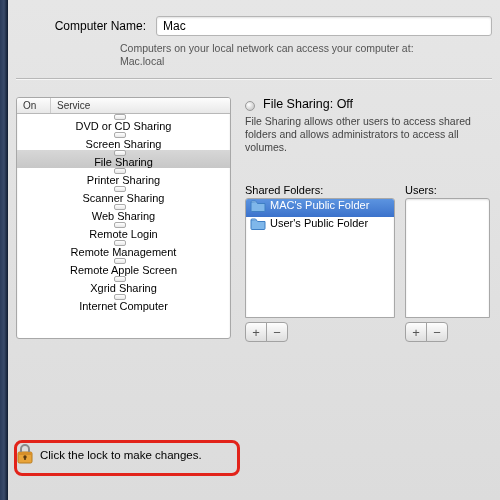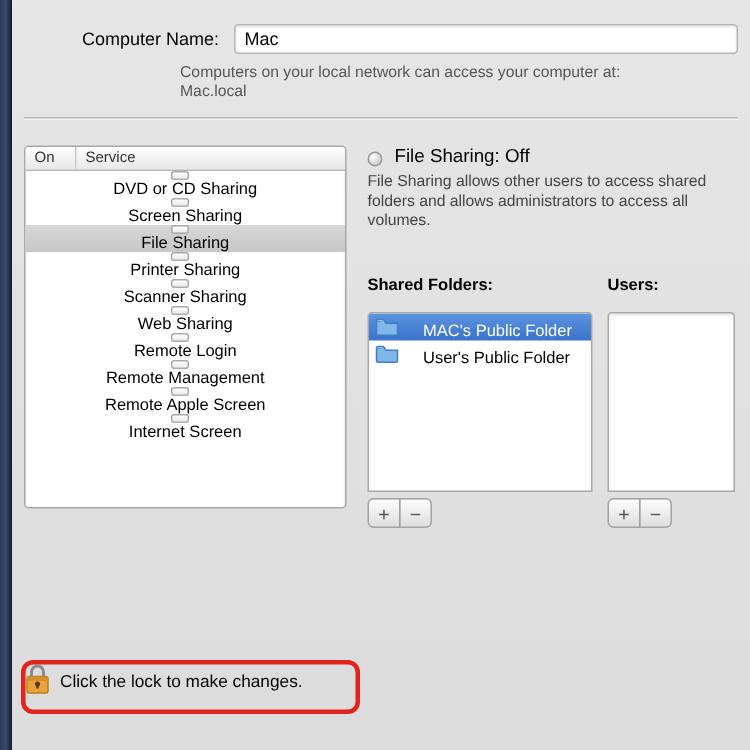--- a/index.html
+++ b/index.html
@@ -53,27 +53,27 @@
     width:10px;height:10px;border-radius:50%;
     background:radial-gradient(circle at 35% 35%, #fff,#d9d9d9 55%,#bcbcbc);
     border:1px solid #9a9a9a; margin-right:8px;
   }
   .desc { font-size:10.5px; color:#444; line-height:13px; margin-bottom:30px; }
 
   .lists-row { display:flex; gap:10px; }
   .list-col { display:flex; flex-direction:column; }
   .list-col.left { width:150px; }
   .list-col.right { flex:1; }
-  .list-label { font-size:11px; margin-bottom:12px;font-weight:bold; }
+  .list-label { font-size:11px; margin-bottom:2px; }
   .listbox {
     height:120px; border:1px solid #a8a8a8; border-radius:3px 3px 0 0;
     background:#fff; box-shadow: inset 0 1px 2px rgba(0,0,0,.12);
     overflow:hidden;
   }
-  .li-row { display:flex; align-items:flex-end; height:18px; padding:0 4px; font-size:11px;gap:12px; }
+  .li-row { display:flex; align-items:flex-start; height:18px; padding:0 4px; font-size:11px; }
   .li-row.sel { background:linear-gradient(#5c94e0,#3b72cb); color:#fff; }
   .folder-icon { width:16px; margin-right:4px; }
   .pm-bar { display:flex; margin-top:4px; }
   .pm-btn {
     width:22px; height:20px; border:1px solid #a2a2a2;
     background:linear-gradient(#fdfdfd,#dedede);
     display:flex; align-items:center; justify-content:center;
     font-size:13px; line-height:1; color:#555; cursor:pointer;
   }
   .pm-btn:first-child { border-radius:4px 0 0 4px; }
@@ -145,21 +145,25 @@
           <div class="svc-row">
             <div class="cb"></div>
             <div class="nm">Remote Management</div>
           </div>
           <div class="svc-row">
             <div class="cb"></div>
             <div class="nm">Remote Apple Screen</div>
           </div>
           <div class="svc-row">
             <div class="cb"></div>
-            <div class="nm">Internet Screen</div>
+            <div class="nm">Xgrid Sharing</div>
+          </div>
+          <div class="svc-row">
+            <div class="cb"></div>
+            <div class="nm">Internet Computer</div>
           </div>
         </div>
     </div>
 
     <div class="right-area">
       <div class="status-row">
         <div class="status-dot"></div>
         <span>File Sharing: Off</span>
       </div>
       <div class="desc">File Sharing allows other users to access shared folders and allows administrators to access all volumes.</div>

